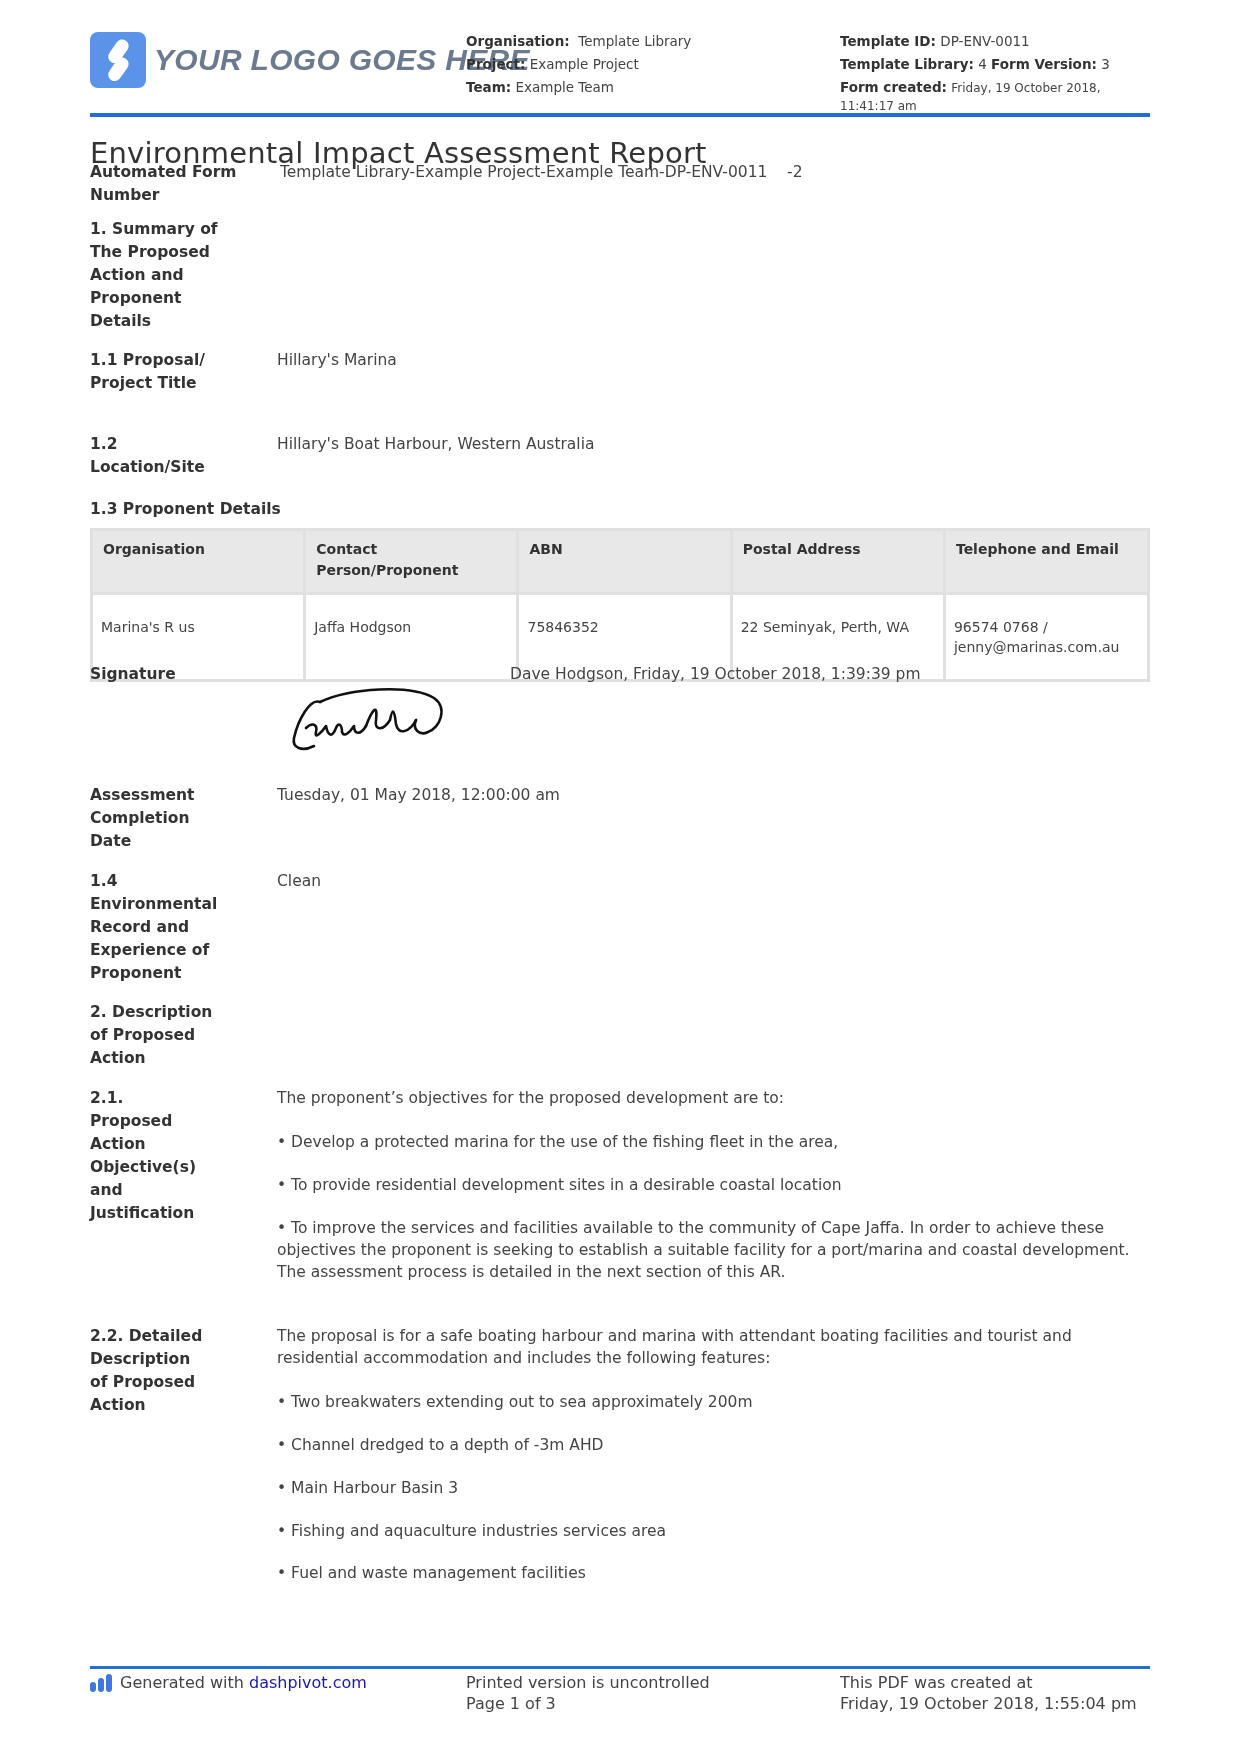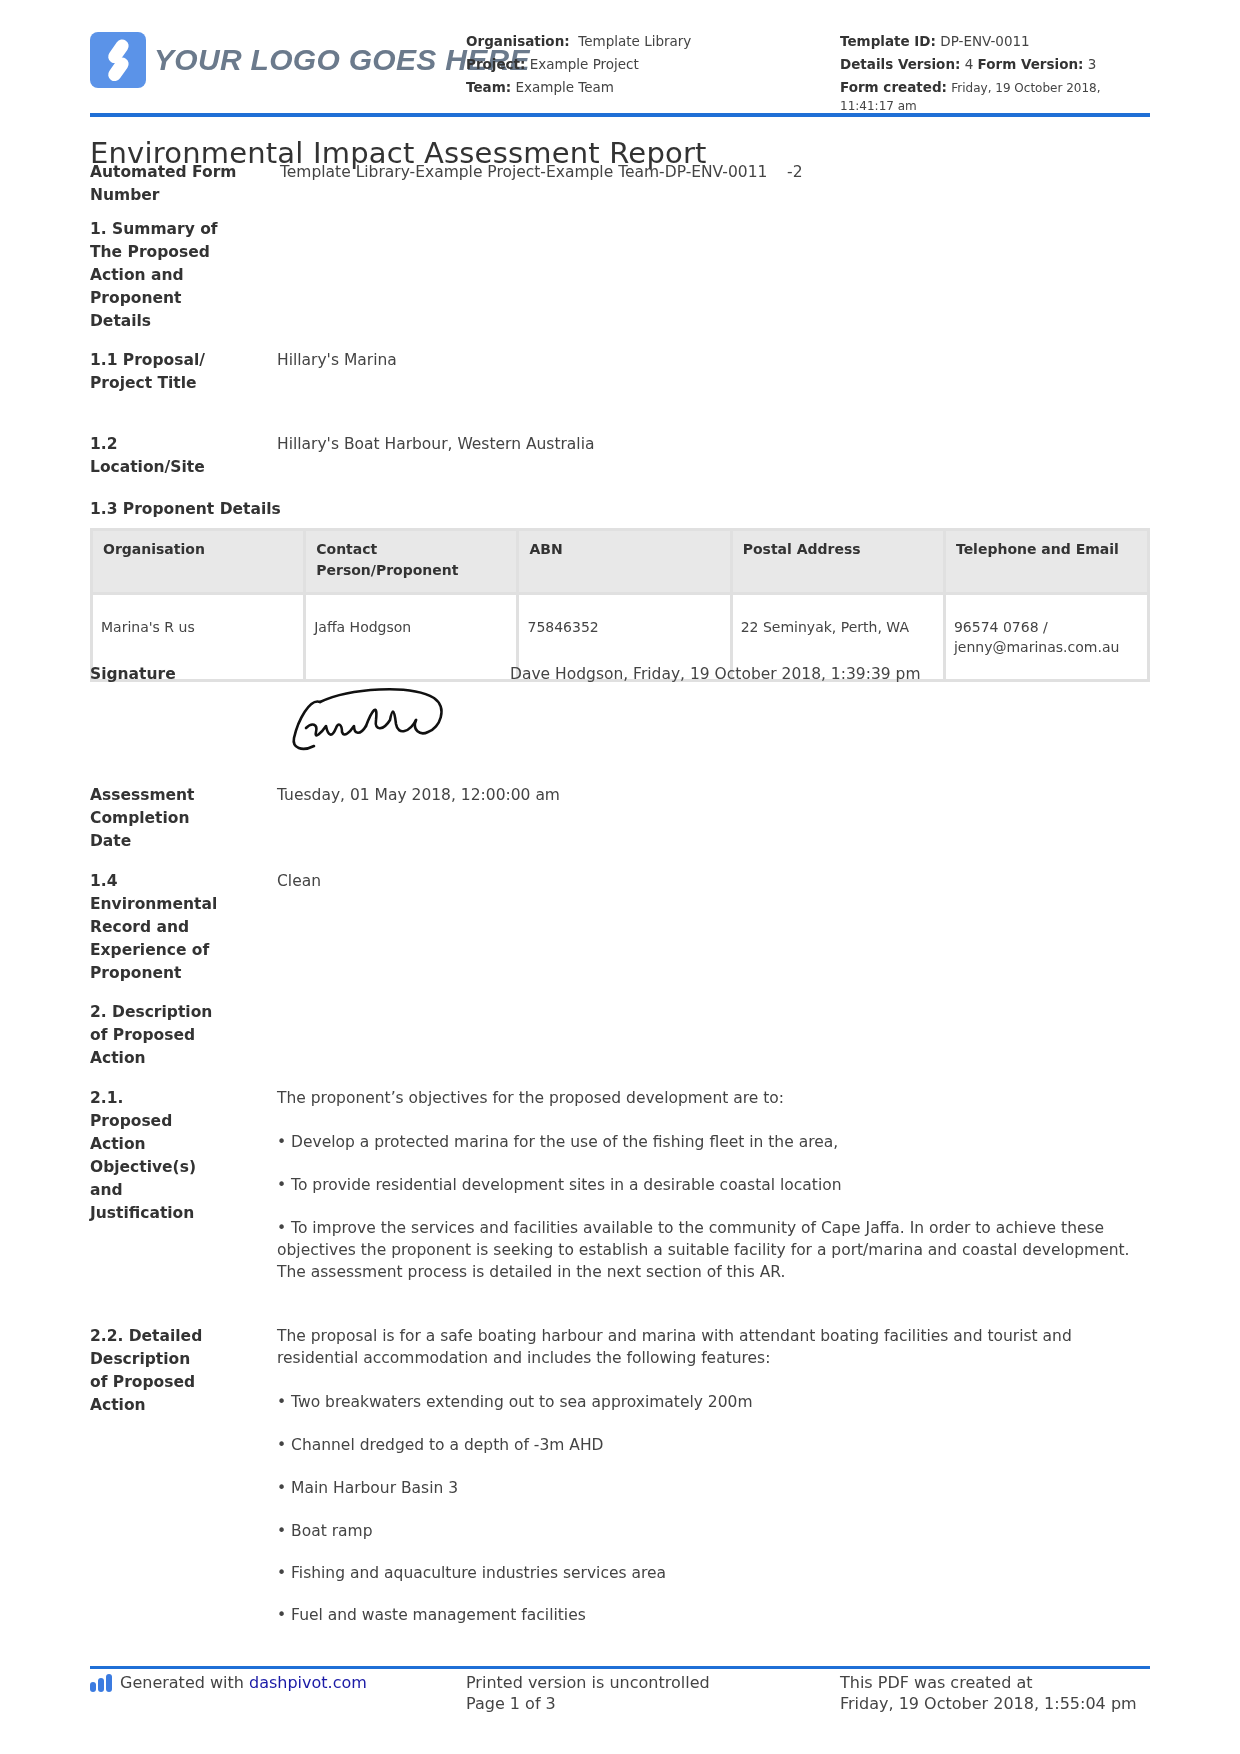--- a/index.html
+++ b/index.html
@@ -67,21 +67,21 @@
     </div>
 
     <div class="meta-col mid">
       <div><b>Organisation:</b>&nbsp; <span>Template Library</span></div>
       <div><b>Project:</b> <span>Example Project</span></div>
       <div><b>Team:</b> <span>Example Team</span></div>
     </div>
 
     <div class="meta-col right">
       <div><b>Template ID:</b> <span>DP-ENV-0011</span></div>
-      <div><b>Details Version:</b> <span>4</span> <b>Form Version:</b> <span>3</span></div>
+      <div><b>Template Library:</b> <span>4</span> <b>Form Version:</b> <span>3</span></div>
       <div style="line-height:17px; margin-top:3px;"><b>Form created:</b> <span class="meta-small">Friday, 19 October 2018, 11:41:17 am</span></div>
     </div>
   </div>
 
   <div class="rule top"></div>
 
   <h1 class="title">Environmental Impact Assessment Report</h1>
 
   <div class="row" style="top:161px;">
     <div class="label">Automated Form Number</div>
@@ -162,21 +162,20 @@
     </div>
   </div>
 
   <div class="row" style="top:1325px;">
     <div class="label" style="width:120px;">2.2. Detailed Description of Proposed Action</div>
     <div class="value">
       <p>The proposal is for a safe boating harbour and marina with attendant boating facilities and tourist and residential accommodation and includes the following features:</p>
       <p style="margin-bottom:21px;">• Two breakwaters extending out to sea approximately 200m</p>
       <p style="margin-bottom:21px;">• Channel dredged to a depth of -3m AHD</p>
       <p style="margin-bottom:21px;">• Main Harbour Basin 3</p>
-      <p style="margin-bottom:20px;">• Boat ramp</p>
       <p style="margin-bottom:20px;">• Fishing and aquaculture industries services area</p>
       <p>• Fuel and waste management facilities</p>
     </div>
   </div>
 
   <div class="rule bottom"></div>
 
   <div class="footer left">
     <div class="dp-icon">
       <span style="left:0; height:10px;"></span>

